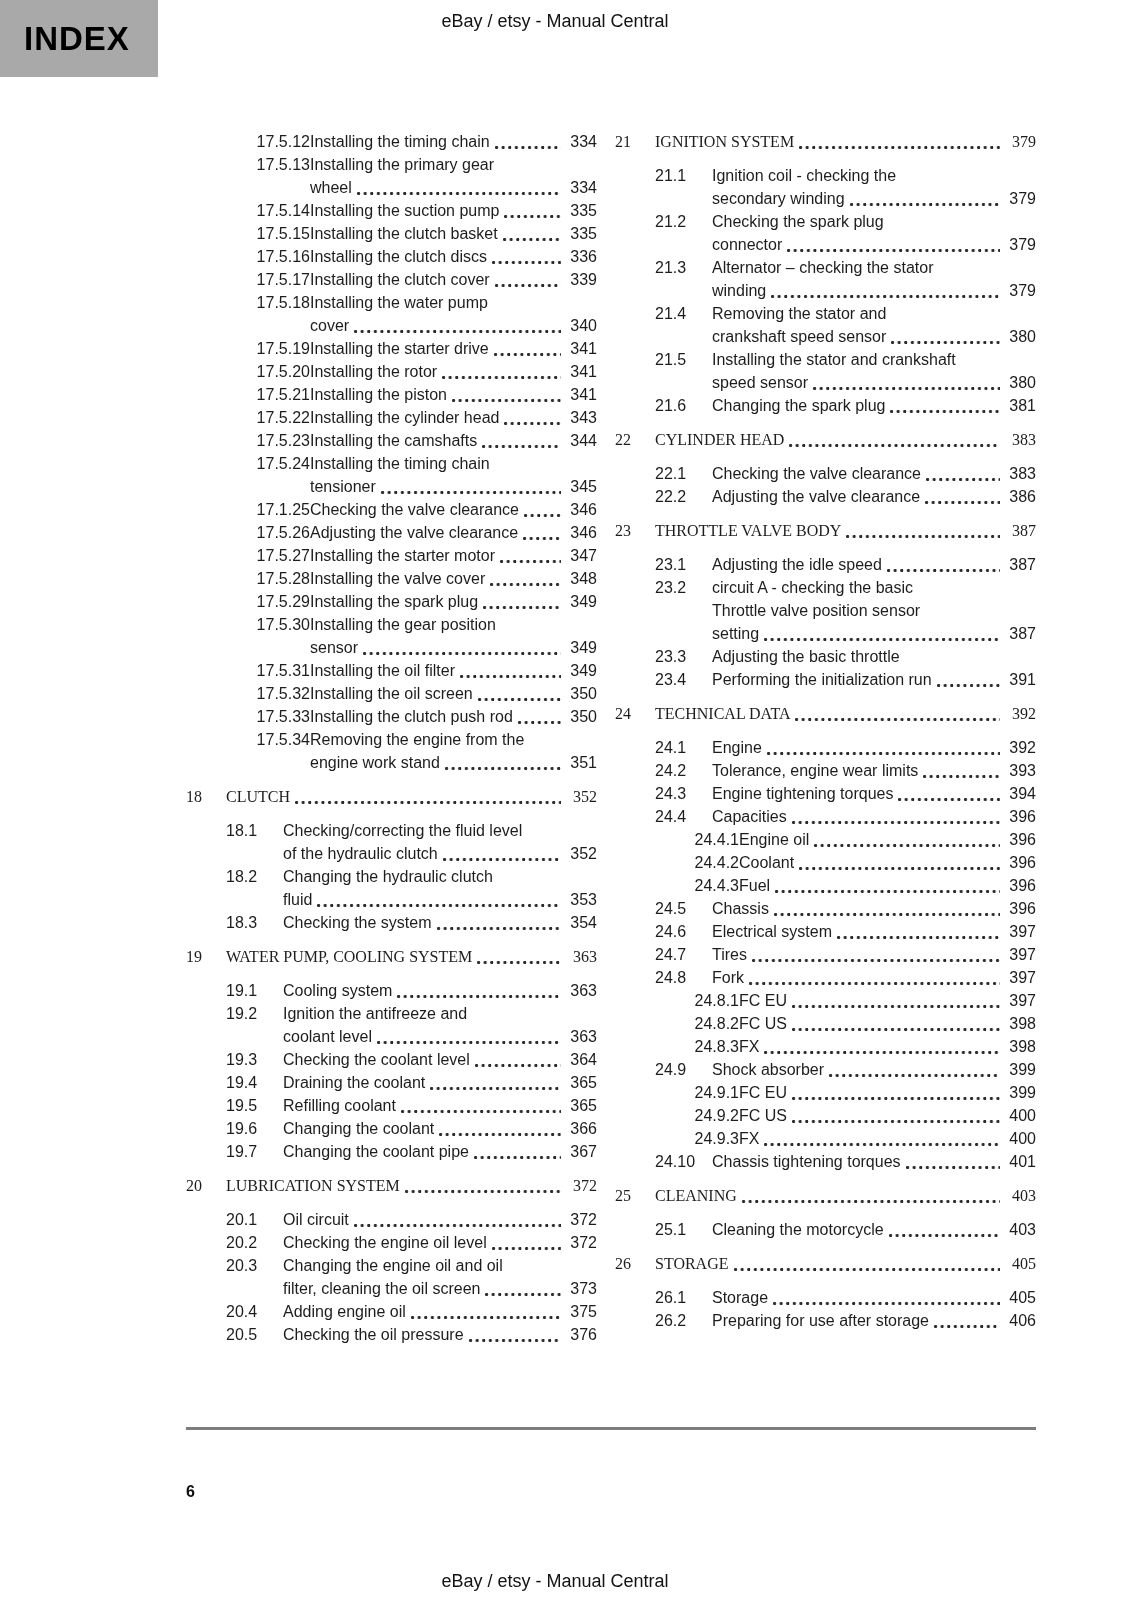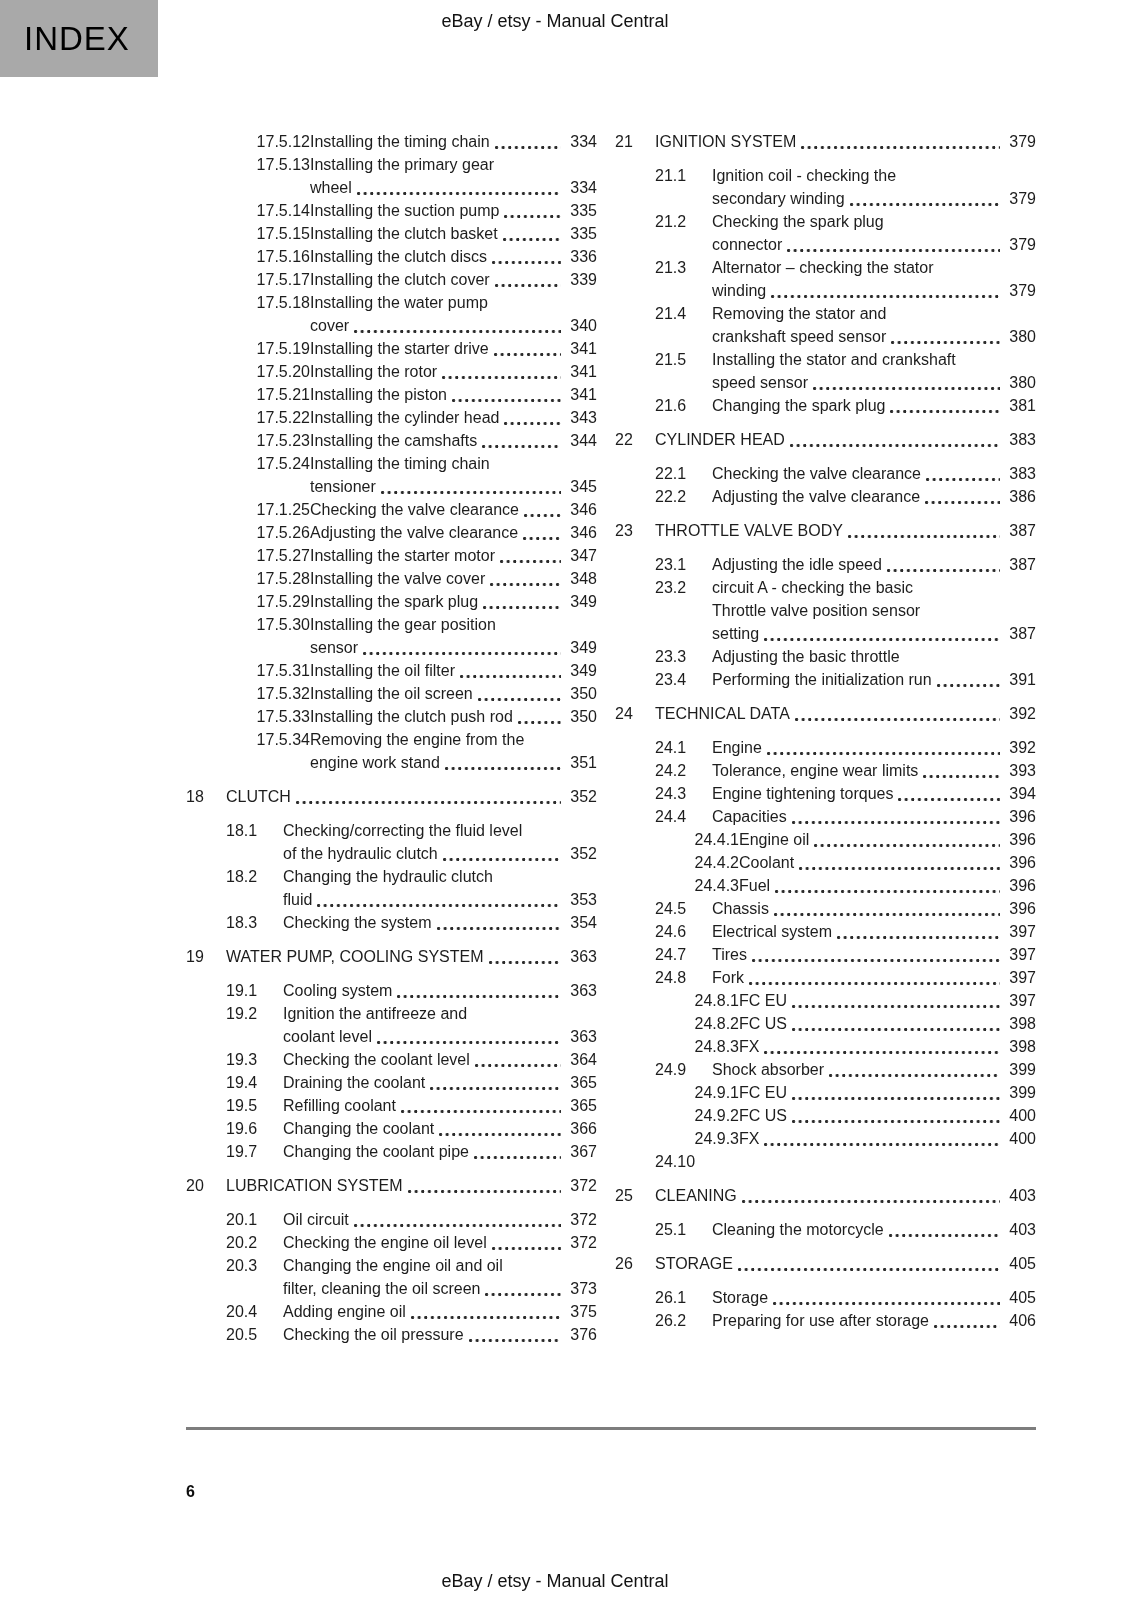--- a/index.html
+++ b/index.html
@@ -23,21 +23,21 @@
   }
   
   .index-tab{
     position:absolute;left:0;top:0;
     width:158px;height:77px;
     background:var(--index-bg);
     display:flex;align-items:center;
     padding-left:24px;
   }
   .index-tab span{
-    font-size:33px;font-weight:normal;color:#000;
+    font-size:33px;font-weight:bold;color:#000;
     letter-spacing:1px;
   }
   .header-title{
     position:absolute;top:11px;left:0;width:1110px;
     text-align:center;
     font-size:18px;color:#121212;
   }
   
   .toc{
     position:absolute;left:186px;top:130px;
@@ -47,21 +47,21 @@
   .col{display:block;}
   .col-left{width:411px;margin-right:18px;}
   .col-right{width:421px;}
   .entry{
     display:flex;
     font-size:16px;
     line-height:23px;
   }
   .entry .num{flex:0 0 auto;}
   .entry .body{flex:1 1 auto;min-width:0;}
-  .entry.lvl1{margin-top:11px;margin-bottom:11px;}
+  .entry.lvl1{margin-top:11px;margin-bottom:11px;font-family:Liberation Serif, serif;}
   .col > .entry:first-child{margin-top:0;}
   .entry.lvl1 .num{width:40px;}
   .entry.lvl2{padding-left:40px;}
   .entry.lvl2 .num{width:57px;}
   .entry.lvl3{padding-left:40px;}
   .entry.lvl3 .num{width:84px;text-align:right;}
   .pre{white-space:nowrap;}
   .last{display:flex;align-items:flex-end;}
   .last .t{flex:0 0 auto;white-space:nowrap;}
   .leader{
@@ -862,20 +862,27 @@
     <div class="body">
       <div class="last">
         <span class="t">FX</span>
         <span class="leader"></span>
         <span class="pg">400</span>
       </div>
     </div>
   </div>
         <div class="entry lvl2">
     <span class="num">24.10</span>
+    <div class="body">
+      <div class="last">
+        <span class="t">Chassis tightening torques</span>
+        <span class="leader"></span>
+        <span class="pg">401</span>
+      </div>
+    </div>
   </div>
         <div class="entry lvl1">
     <span class="num">25</span>
     <div class="body">
       <div class="last">
         <span class="t">CLEANING</span>
         <span class="leader"></span>
         <span class="pg">403</span>
       </div>
     </div>

